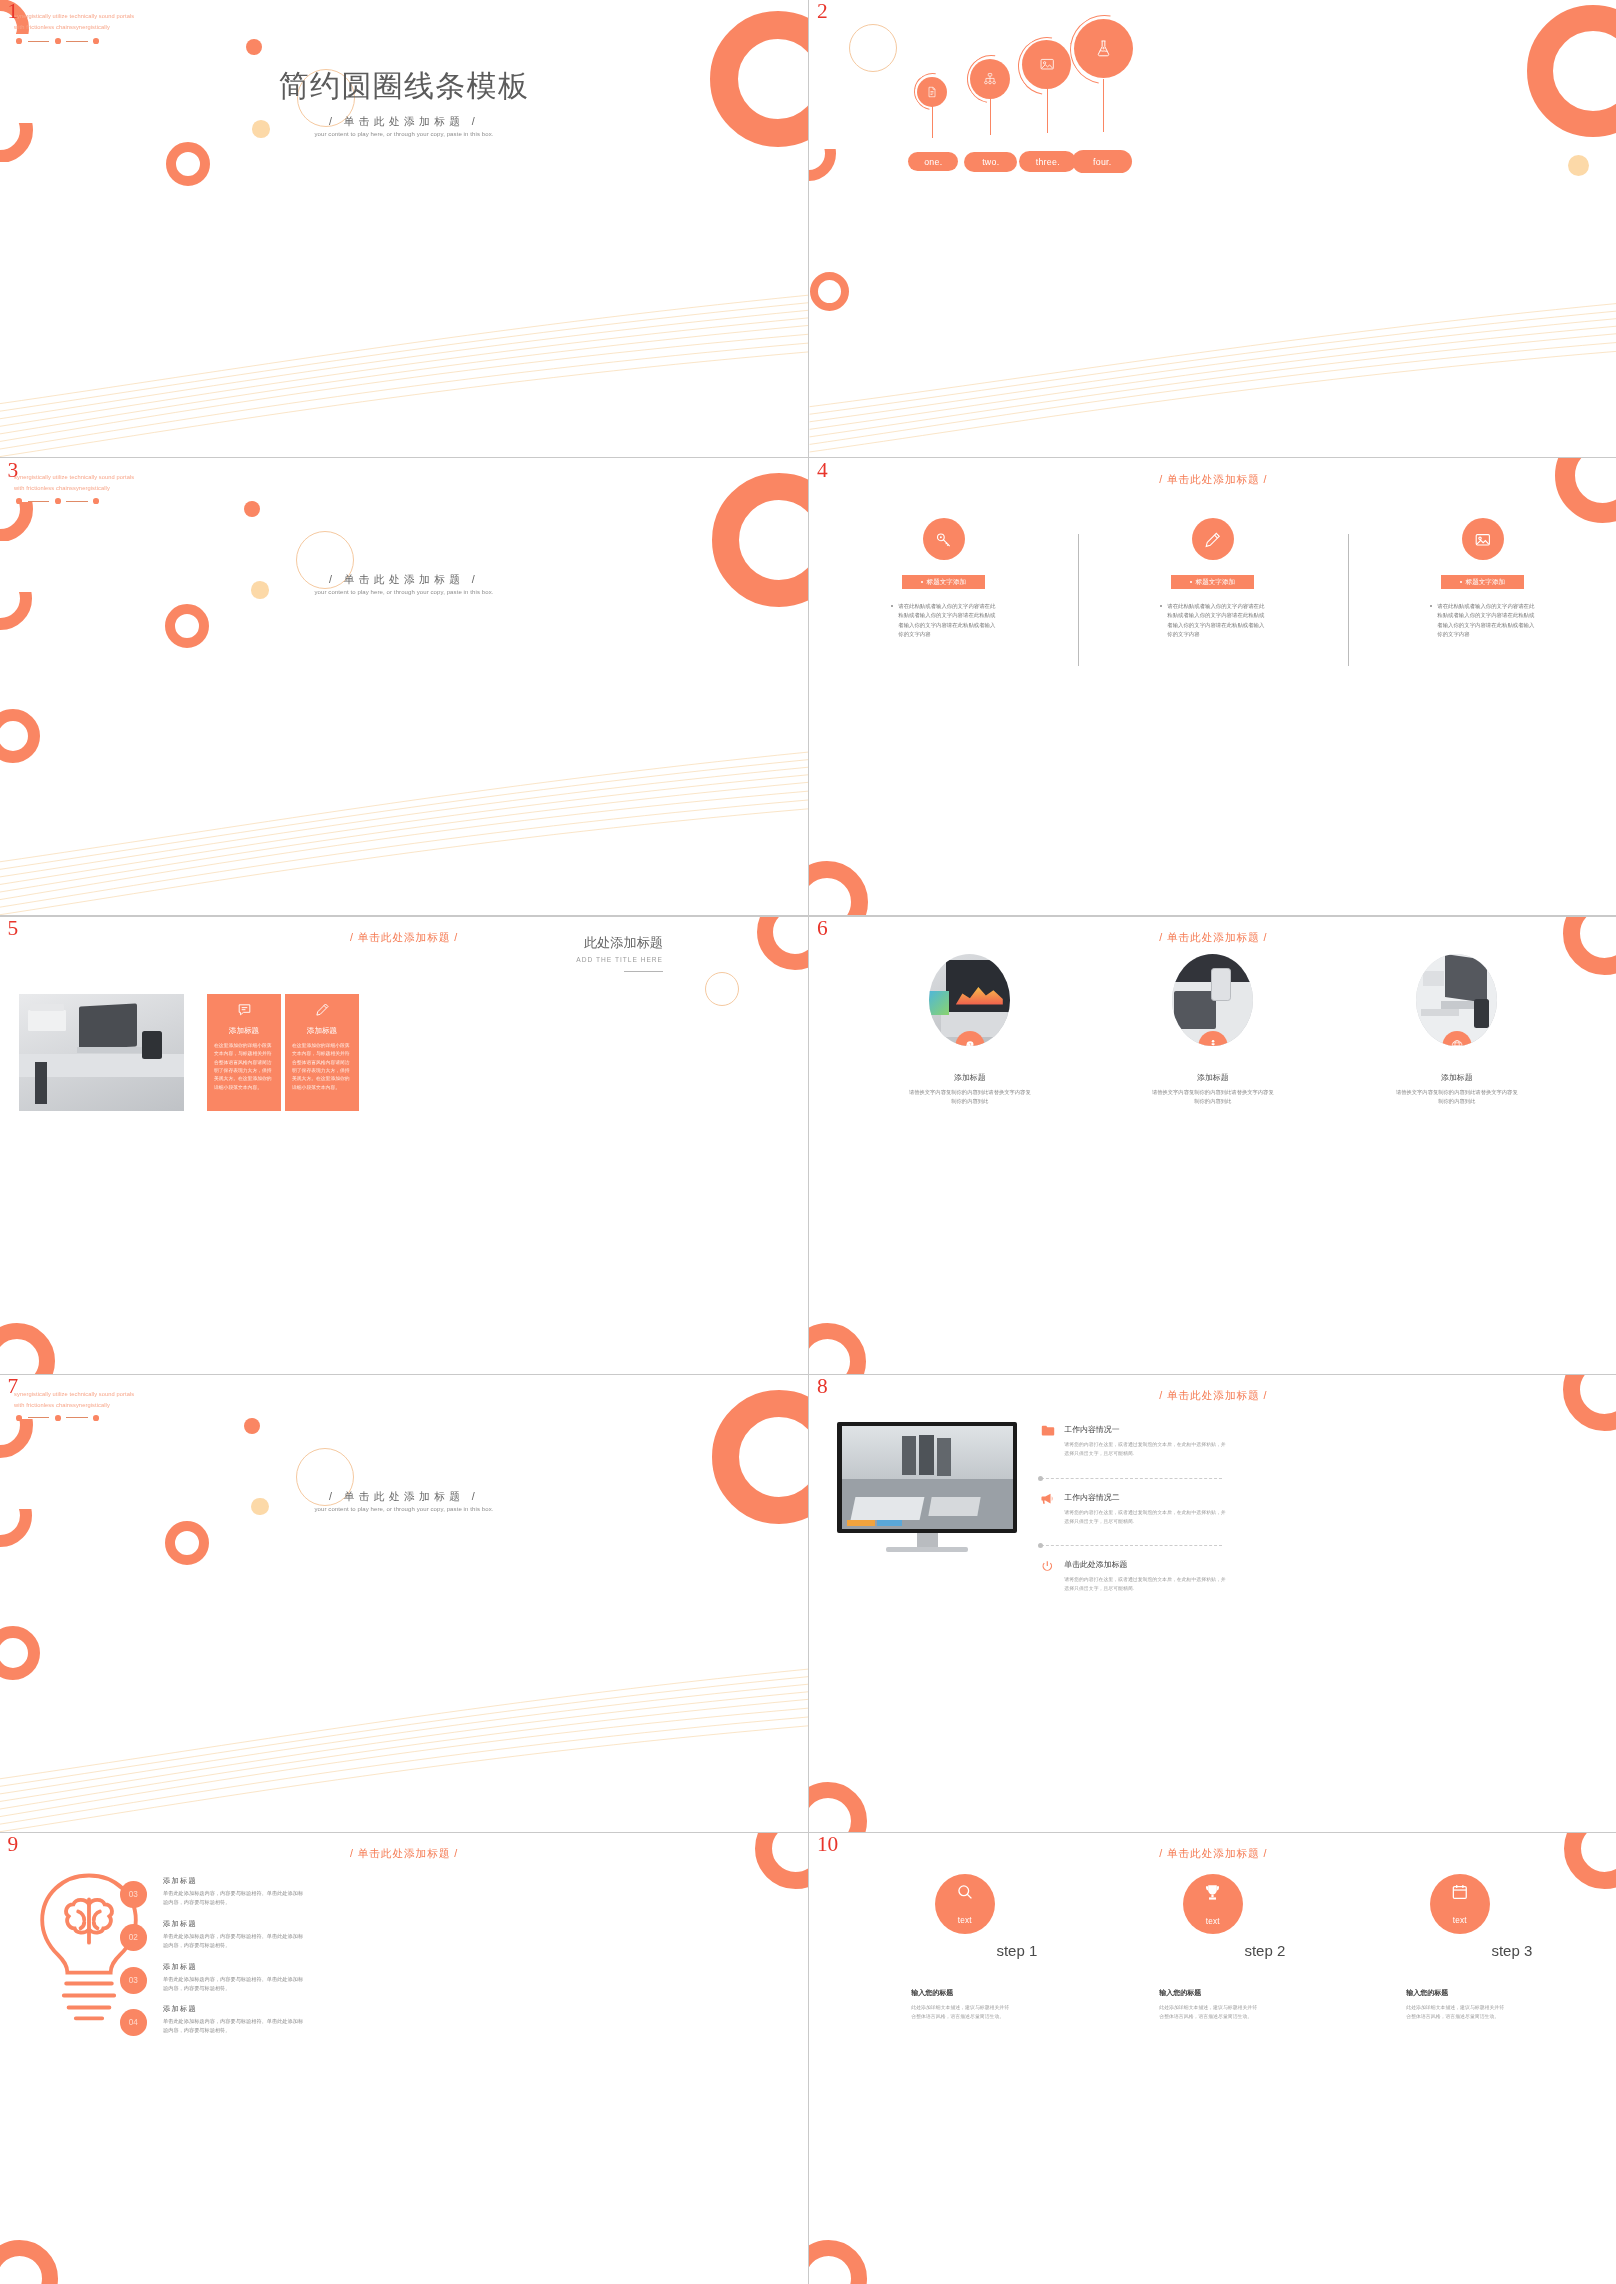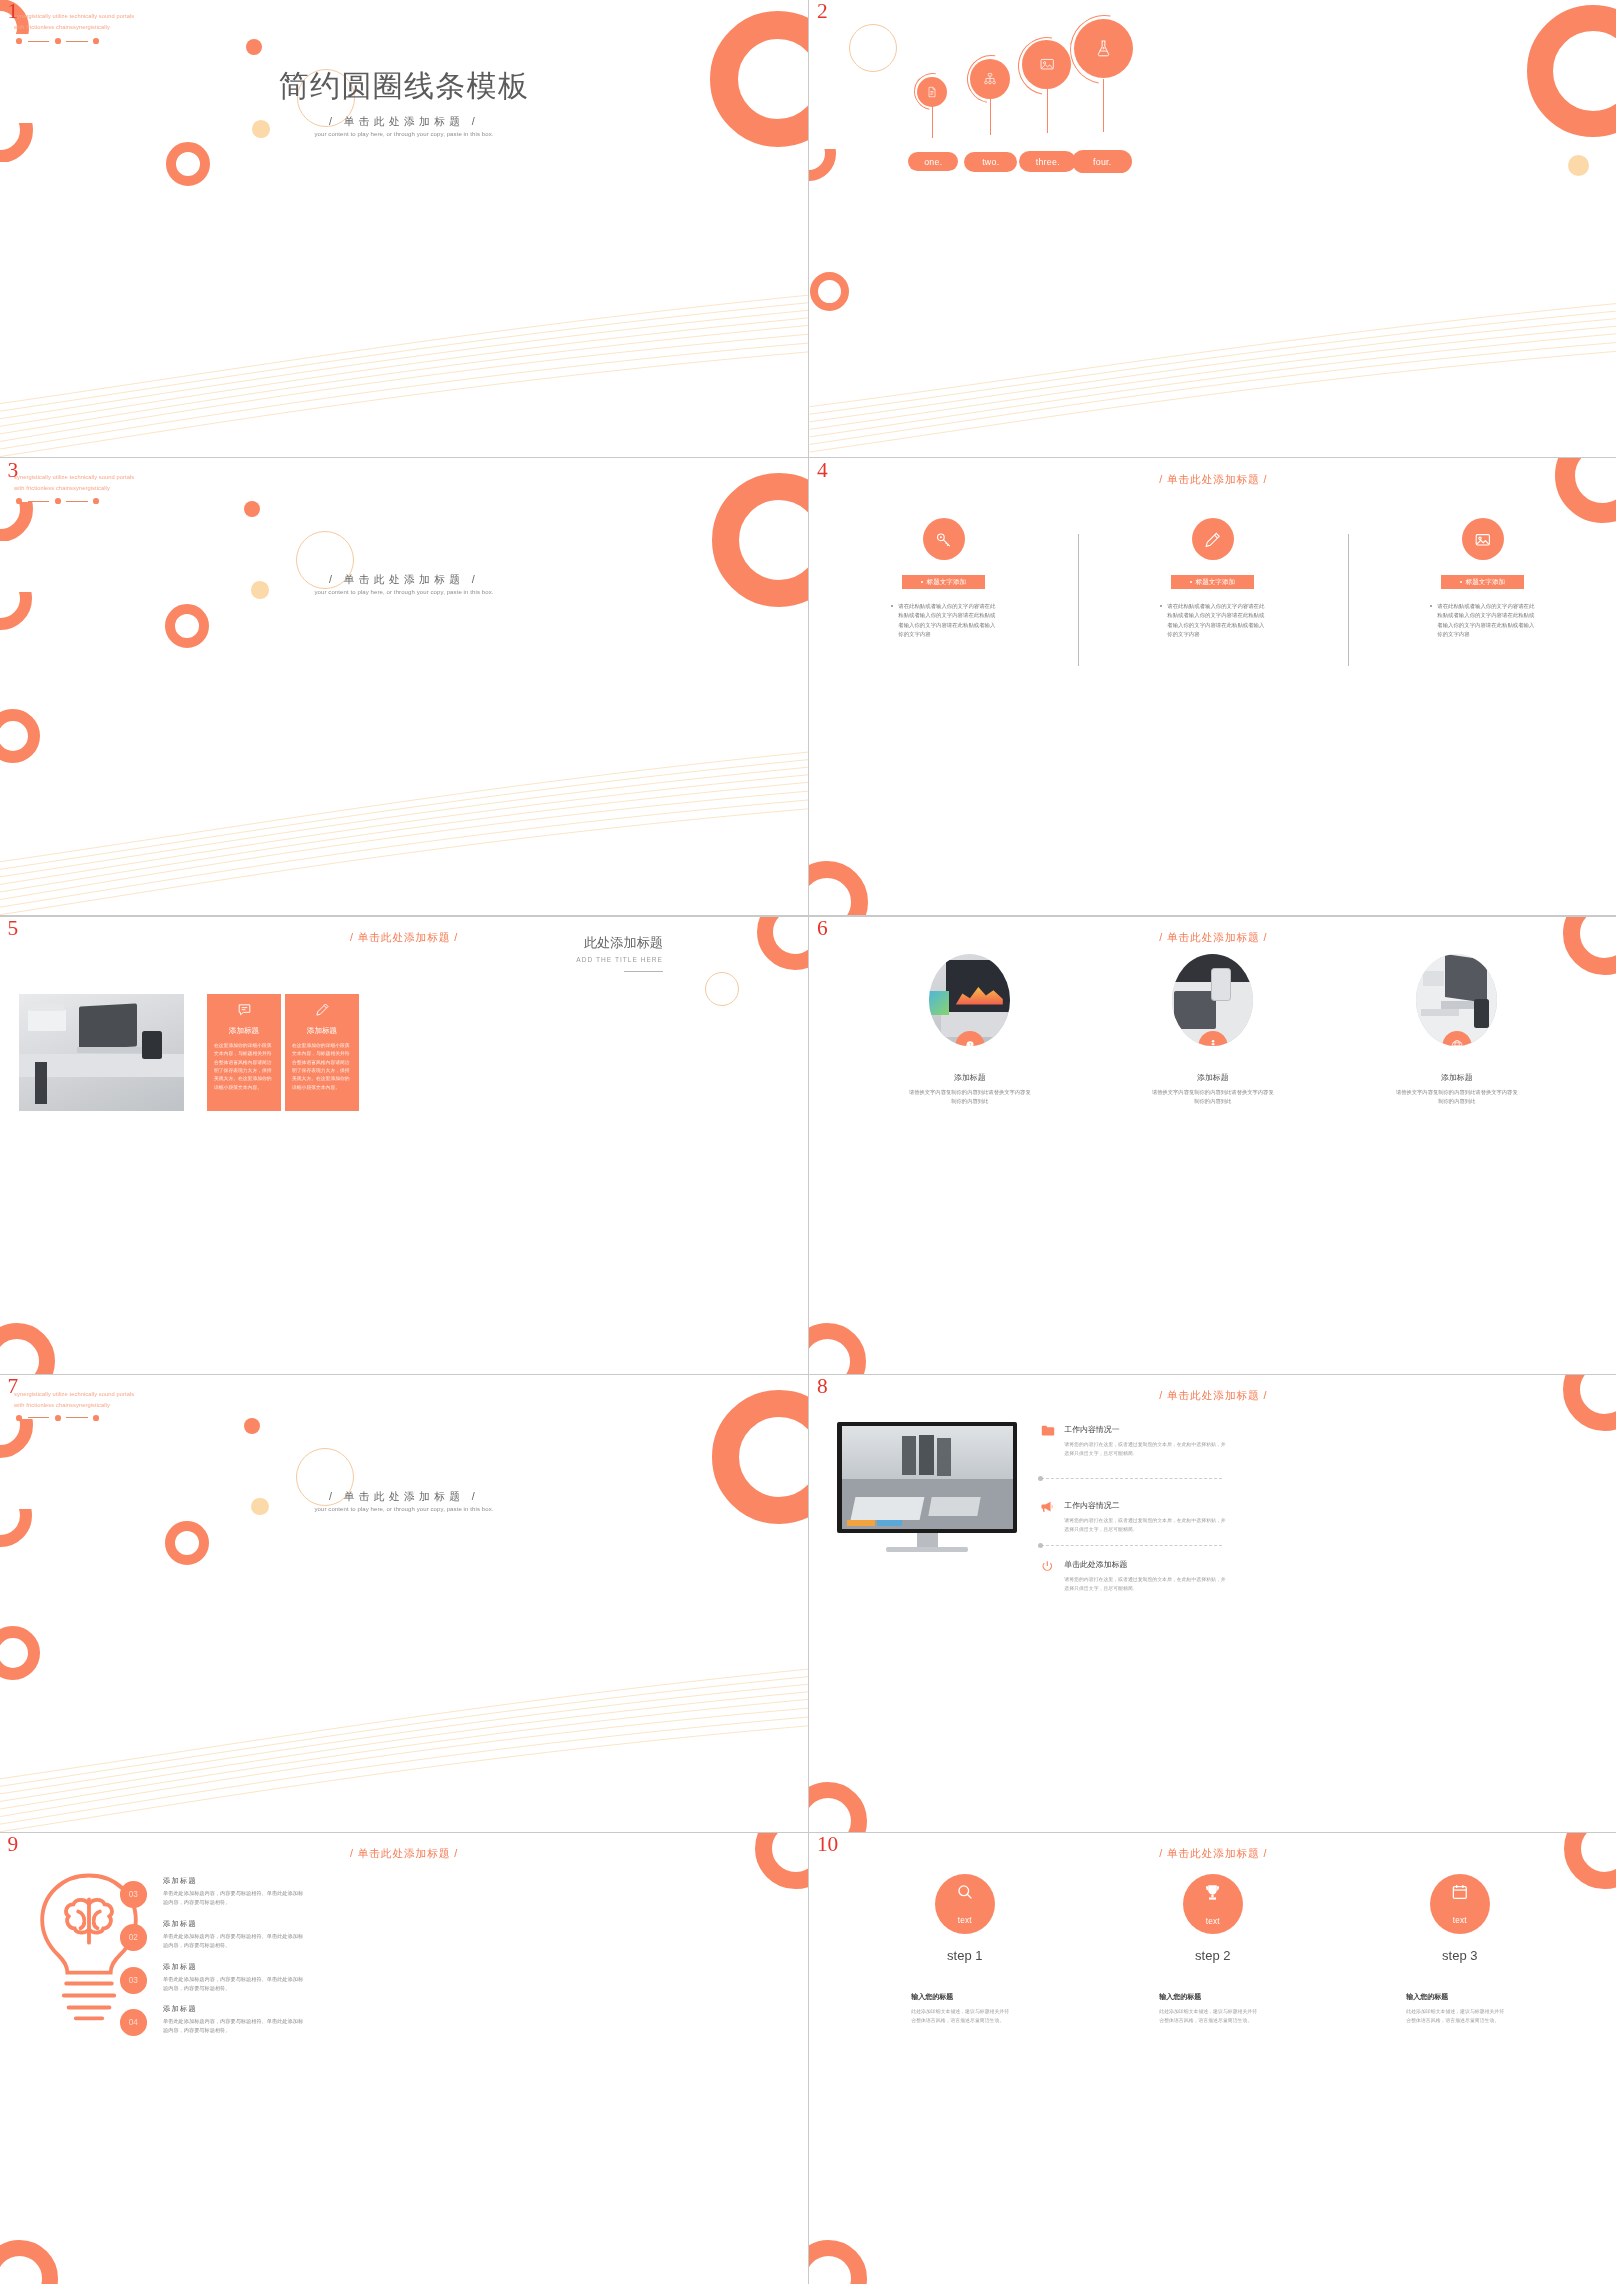--- a/index.html
+++ b/index.html
@@ -173,21 +173,21 @@
   .s9-b { margin-top: 3.2px; font-size: 5.2px; color:#8c8c8c; line-height:1.6; }
 
   
   .s10-col { position:absolute; top: 41px; width: 145px; text-align:center; }
   .s10-circle {
     width: 60px; height: 60px; border-radius:50%; background:#fa8663;
     margin:0 auto; display:flex; flex-direction:column; align-items:center; justify-content:center;
     color:#fff;
   }
   .s10-circle span { font-size: 8.2px; margin-top: 15px; letter-spacing: 0.2px; }
-  .s10-step { margin-top: 14px; font-size: 13px; color:#4a4a4a; font-weight:300; }
+  .s10-step { margin-top: 8px; font-size: 15px; color:#4a4a4a; font-weight:300;text-align:right; }
   .s10-h { margin-top: 29px; font-size: 7px; color:#3b3b3b; font-weight:700; text-align:left; padding-left: 19px;}
   .s10-p { margin-top: 4.4px; font-size: 4.9px; color:#9b9b9b; line-height:1.85; text-align:left; padding-left: 19px; padding-right: 24px;}
 </style>
 </head>
 <body>
 
 <div class="sheet">
 
   <div class="slide">
     <div class="slide-num">1</div>
@@ -580,21 +580,21 @@
           <path d="M1 3.2A1.8 1.8 0 0 1 2.8 1.4h6.1l2 2.4h10.3A1.8 1.8 0 0 1 23 5.6v11.2a1.8 1.8 0 0 1-1.8 1.8H2.8A1.8 1.8 0 0 1 1 16.8z"></path>
         </svg>
       </div>
       <div class="s8-h">工作内容情况一</div>
       <div class="s8-p">请将您的内容打在这里，或者通过复制您的文本后，在此框中选择粘贴，并选择只保留文字，且尽可能精简.</div>
     </div>
     <div class="s8-sep" style="top:103px;">
         <i></i>
       </div>
 
-    <div class="s8-row" style="top:125px;">
+    <div class="s8-row" style="top:117px;">
       <div class="s8-icon">
         <svg width="14" height="11.3" viewBox="0 0 24 20" fill="#fa8663">
           <path d="M2 6.4h5.2L16.5 1.4v17L7.2 13.4H5.4l.9 5.6H3.5L2.6 13.4H2A1.6 1.6 0 0 1 .4 11.8V8A1.6 1.6 0 0 1 2 6.4z"></path>
           <path d="M18.6 5.8c2 1.4 2 7 0 8.4z" opacity=".85"></path>
         </svg>
       </div>
       <div class="s8-h">工作内容情况二</div>
       <div class="s8-p">请将您的内容打在这里，或者通过复制您的文本后，在此框中选择粘贴，并选择只保留文字，且尽可能精简.</div>
     </div>
     <div class="s8-sep" style="top:170px;">

